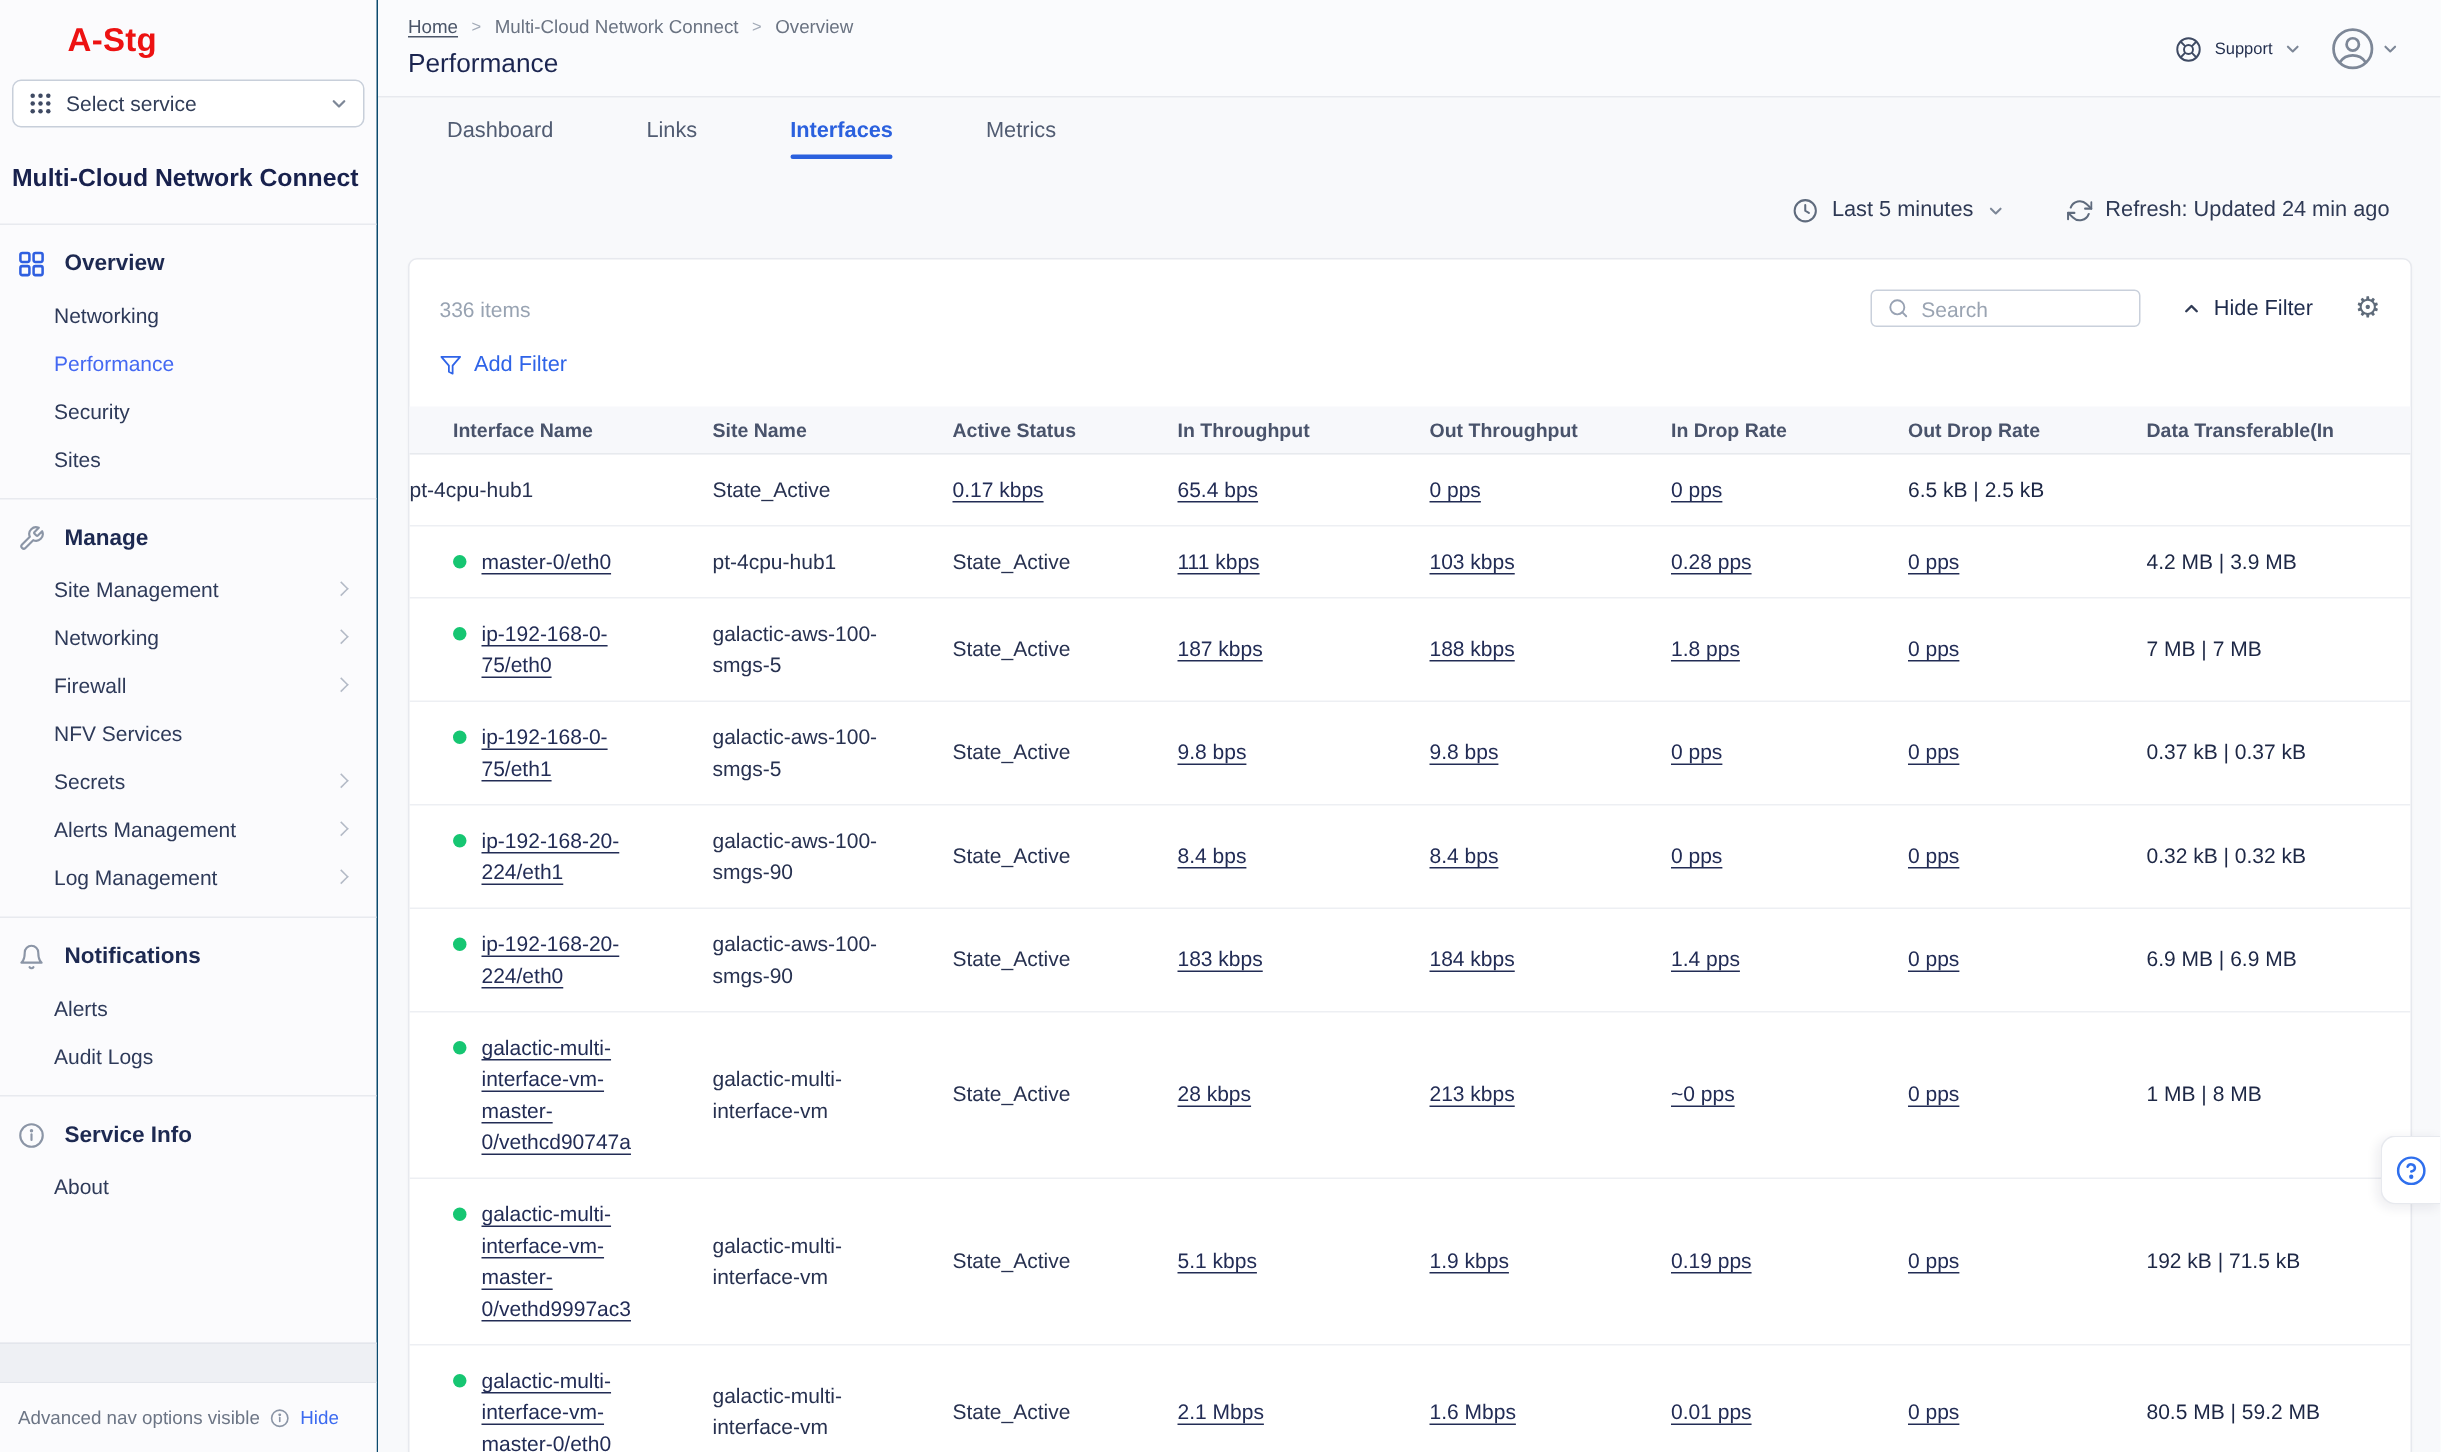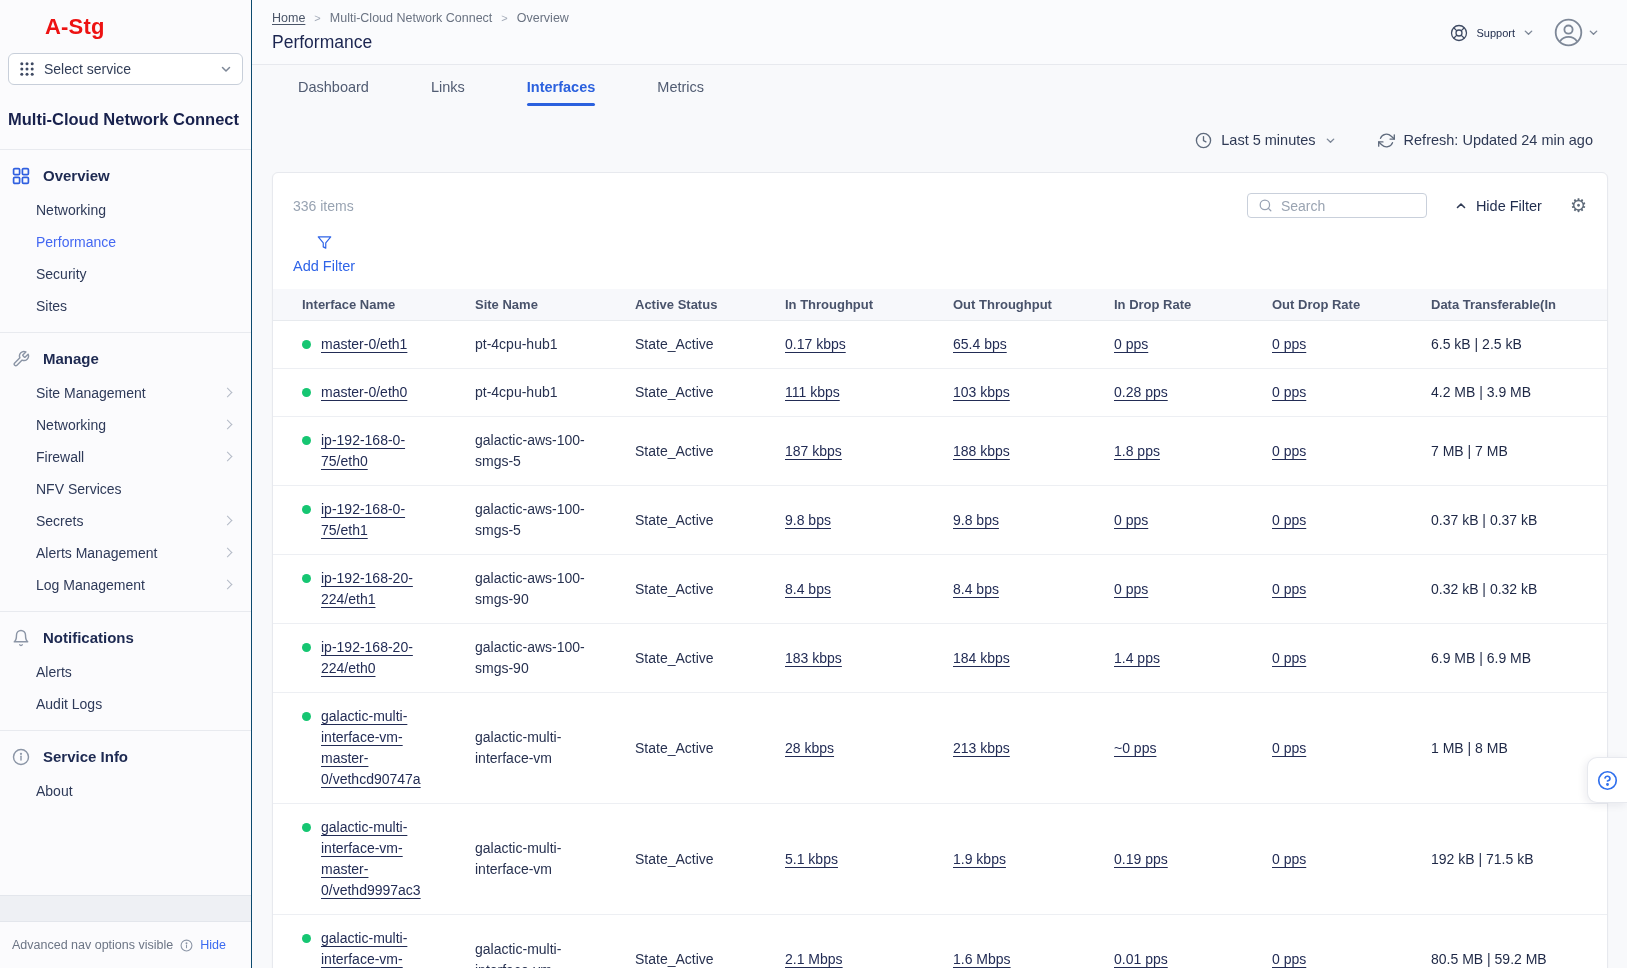--- a/index.html
+++ b/index.html
@@ -111,21 +111,21 @@
   }
   .search-box input {
     border: none; outline: none; width: 100%; font-size: 14px;
     font-family: "Liberation Sans", sans-serif; color: #33405c; background: transparent;
   }
   .search-box input::placeholder { color: #9aa4b2; }
   .hide-filter { display: flex; align-items: center; gap: 9px; cursor: pointer; }
   .hide-filter .hf-label { font-size: 14.5px; color: #1f2c4d; }
   .gear { font-size: 19px; color: #5f6b7a; cursor: pointer; line-height: 1; }
   .add-filter-row { padding: 17px 20px 15px 20px; }
-  .add-filter { display: inline-flex; align-items: center; gap: 8px; cursor: pointer; flex-direction: column; }
+  .add-filter { display: inline-flex; align-items: center; gap: 8px; cursor: pointer; }
   .add-filter .af-label { font-size: 14.5px; color: #2f64e8; }
 
   
   .grid-cols {
     display: grid;
     grid-template-columns: 202px 160px 150px 168px 161px 158px 159px minmax(0,1fr);
     align-items: center;
   }
   .thead { background: #f7f8fb; border-bottom: 1px solid #e7eaee; }
   .th {
@@ -432,24 +432,20 @@
       <div class="th">Active Status</div>
       <div class="th">In Throughput</div>
       <div class="th">Out Throughput</div>
       <div class="th">In Drop Rate</div>
       <div class="th">Out Drop Rate</div>
       <div class="th">Data Transferable(In</div>
     </div>
 
     <div class="tbody">
         <div class="trow grid-cols">
-          <div class="tcell first">
-            <span class="dot"></span>
-            <a class="cell-link iface">master-0/eth1</a>
-          </div>
           <div class="tcell"><span class="site-txt">pt-4cpu-hub1</span></div>
           <div class="tcell"><span class="">State_Active</span></div>
           <div class="tcell"><a class="cell-link">0.17 kbps</a></div>
           <div class="tcell"><a class="cell-link">65.4 bps</a></div>
           <div class="tcell"><a class="cell-link">0 pps</a></div>
           <div class="tcell"><a class="cell-link">0 pps</a></div>
           <div class="tcell"><span class="data-txt">6.5 kB | 2.5 kB</span></div>
         </div>
         <div class="trow grid-cols">
           <div class="tcell first">

